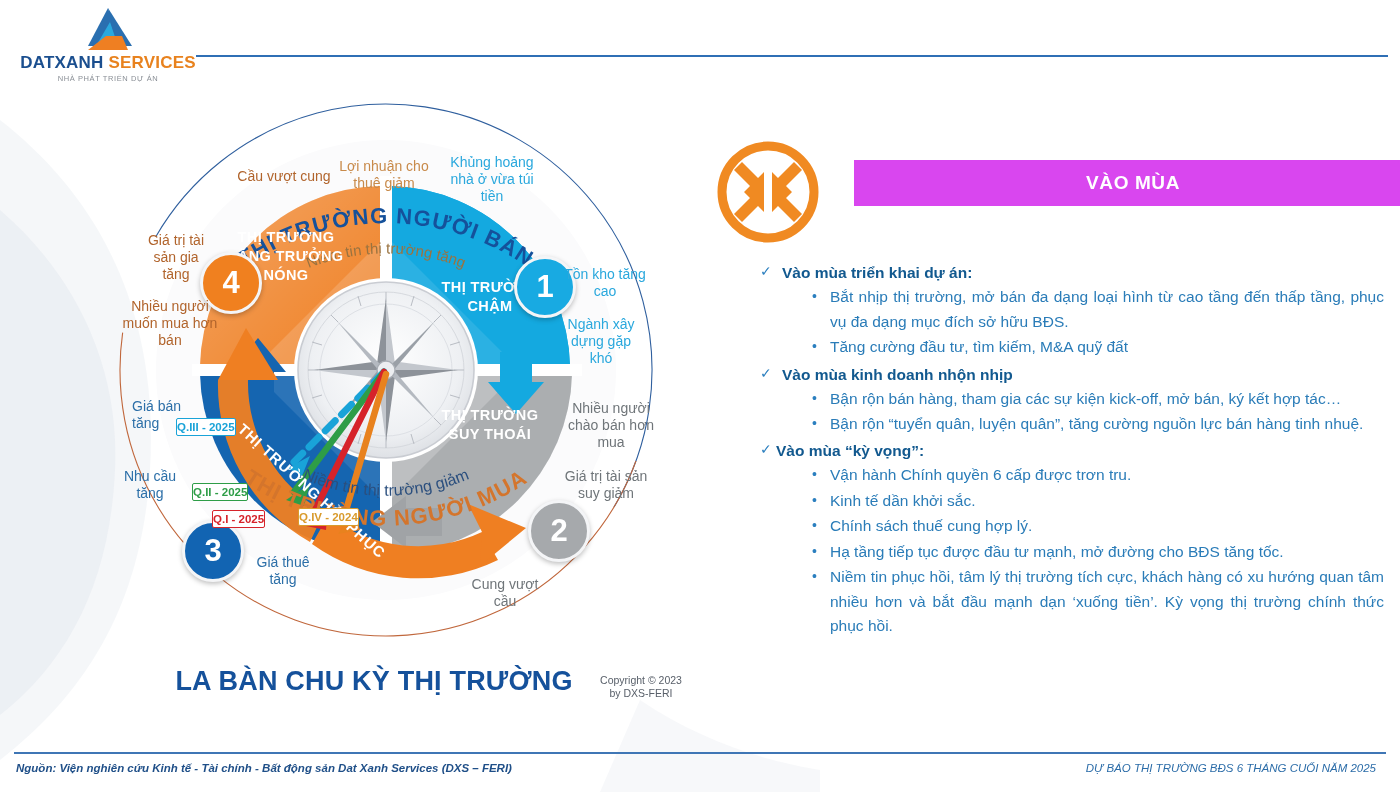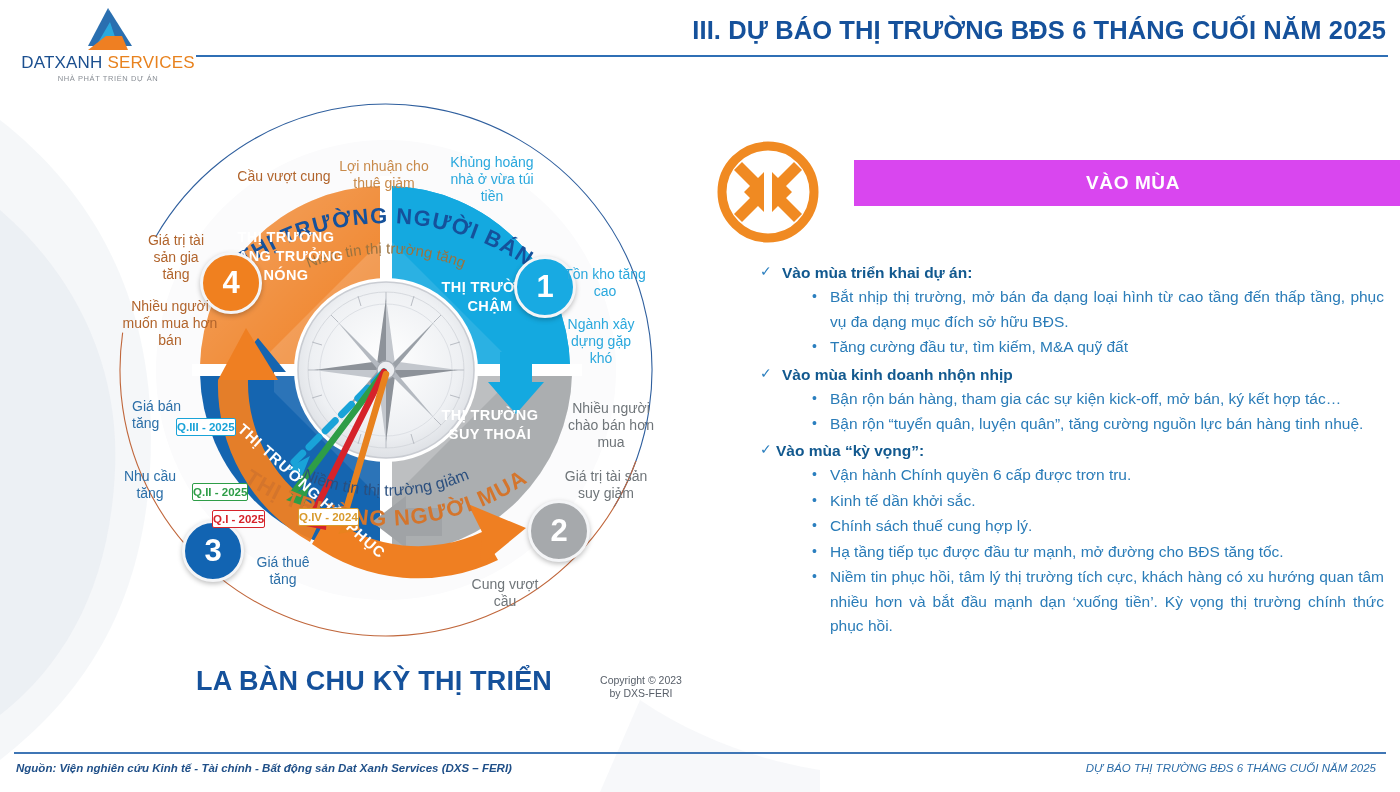--- a/index.html
+++ b/index.html
@@ -16,21 +16,21 @@
     overflow: hidden;
   }
 
   
   .bg-swoosh { position: absolute; pointer-events: none; }
 
   
   #header { position: absolute; left: 0; top: 0; width: 1400px; height: 78px; }
   #logo-block { position: absolute; left: 18px; top: 6px; width: 180px; text-align: center; }
   #logo-mark { width: 84px; height: 46px; margin: 0 auto; display: block; }
-  #logo-word { font-size: 17px; font-weight: normal; letter-spacing: .2px; line-height: 1; margin-top: 2px; }
+  #logo-word { font-size: 17px; font-weight: bold; letter-spacing: .2px; line-height: 1; margin-top: 2px; }
   #logo-word .a { color: #1b4f8f; }
   #logo-word .b { color: #e8821e; }
   #logo-sub { font-size: 7.5px; color: #8a8f96; letter-spacing: .6px; margin-top: 3px; }
   #header-rule { position: absolute; left: 196px; top: 55px; width: 1192px; height: 2px; background: #2f6fb5; }
   #slide-title {
     position: absolute; right: 14px; top: 16px;
     font-size: 25.5px; font-weight: bold; color: #15519b;
     letter-spacing: .1px; white-space: nowrap;
   }
 
@@ -124,21 +124,20 @@
       </svg>
       <div id="logo-word">
         <span class="a">DATXANH</span>
         <span class="b">SERVICES</span>
       </div>
       <div id="logo-sub">NHÀ PHÁT TRIỂN DỰ ÁN</div>
     </div>
 
     <div id="header-rule"></div>
 
-    <div id="slide-title">III. DỰ BÁO THỊ TRƯỜNG BĐS 6 THÁNG CUỐI NĂM 2025</div>
   </div>
 
   <div id="compass-panel">
 
     <svg id="compass-svg" width="620" height="600" viewBox="0 0 620 600">
       <defs>
         <radialGradient id="roseG" cx="50%" cy="45%" r="60%">
           <stop offset="0%" stop-color="#ffffff"></stop>
           <stop offset="70%" stop-color="#eef0f3"></stop>
           <stop offset="100%" stop-color="#d8dbe0"></stop>
@@ -308,21 +307,21 @@
     <div class="outer-lbl" style="left:16px;top:388px;width:76px;color:#2c6fa8;text-align:center;">Nhu cầu tăng</div>
     <div class="outer-lbl" style="left:36px;top:318px;width:54px;color:#2c6fa8;text-align:left;">Giá bán tăng</div>
     <div class="outer-lbl" style="left:26px;top:218px;width:96px;color:#b1642c;">Nhiều người muốn mua hơn bán</div>
     <div class="outer-lbl" style="left:42px;top:152px;width:76px;color:#b1642c;">Giá trị tài sản gia tăng</div>
 
     <div class="qtag" style="left:80px;top:338px;color:#19a3d8;border-color:#19a3d8;">Q.III - 2025</div>
     <div class="qtag" style="left:96px;top:403px;color:#2e9d47;border-color:#2e9d47;">Q.II - 2025</div>
     <div class="qtag" style="left:116px;top:430px;color:#d6232a;border-color:#d6232a;">Q.I - 2025</div>
     <div class="qtag" style="left:202px;top:428px;color:#d99b2c;border-color:#d99b2c;">Q.IV - 2024</div>
 
-    <div id="compass-caption">LA BÀN CHU KỲ THỊ TRIỂN</div>
+    <div id="compass-caption">LA BÀN CHU KỲ THỊ TRƯỜNG</div>
     <div id="copyright">
       <div>Copyright © 2023</div>
       <div>by DXS-FERI</div>
     </div>
   </div>
 
   <div id="right-panel">
 
     <svg id="season-icon" viewBox="0 0 112 112">
       <circle cx="56" cy="56" r="46" fill="none" stroke="#f08a22" stroke-width="9"></circle>

